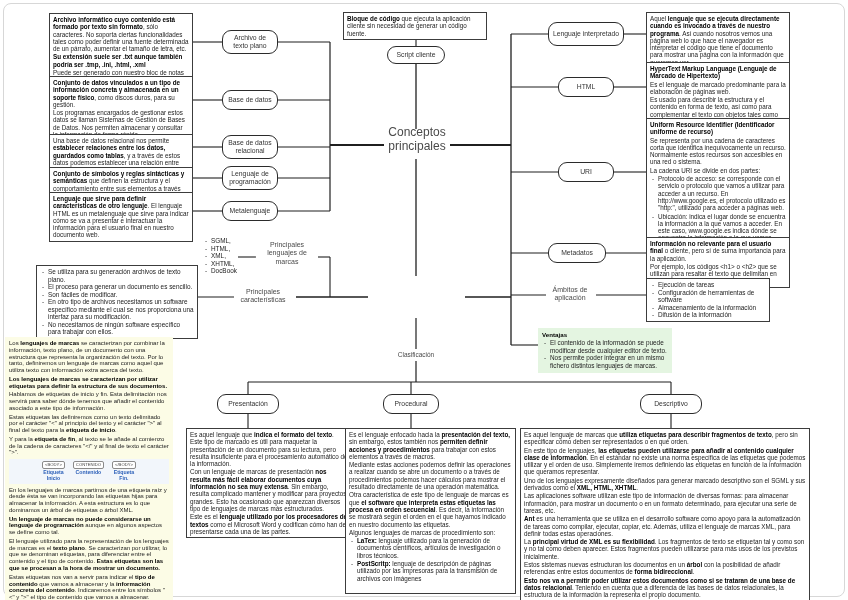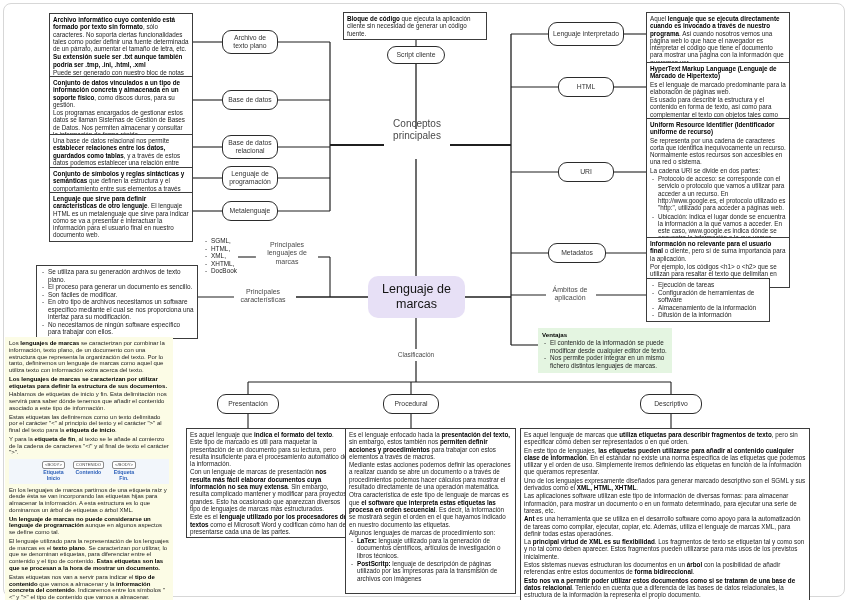--- a/index.html
+++ b/index.html
@@ -112,21 +112,21 @@
   <div class="abs node" style="left:222px;top:90px;width:56px;height:20px;">Base de datos</div>
   <div class="abs node" style="left:222px;top:135px;width:56px;height:24px;">Base de datos relacional</div>
   <div class="abs node" style="left:222px;top:166px;width:56px;height:24px;">Lenguaje de programación</div>
   <div class="abs node" style="left:222px;top:201px;width:56px;height:20px;">Metalenguaje</div>
 
   <div class="abs box" style="left:343px;top:12px;width:144px;min-height:19px;">
       <div class="p"><span class="b">Bloque de código</span><span class="n"> que ejecuta la aplicación cliente sin necesidad de generar un código fuente.</span></div>
     </div>
   <div class="abs node" style="left:387px;top:46px;width:58px;height:18px;">Script cliente</div>
 
-  <div class="abs lbl" style="left:386px;top:118px;width:62px;font-size:10px;">Conceptos
+  <div class="abs lbl" style="left:386px;top:125px;width:62px;font-size:12px;">Conceptos
 principales</div>
 
   <div class="abs node" style="left:548px;top:22px;width:76px;height:24px;">Lenguaje interpretado</div>
   <div class="abs node" style="left:558px;top:77px;width:56px;height:20px;">HTML</div>
   <div class="abs node" style="left:558px;top:162px;width:56px;height:20px;">URI</div>
   <div class="abs node" style="left:548px;top:243px;width:58px;height:20px;">Metadatos</div>
 
   <div class="abs box" style="left:646px;top:12px;width:144px;min-height:46px;">
       <div class="p"><span class="n">Aquel </span><span class="b">lenguaje que se ejecuta directamente cuando es invocado a través de nuestro programa</span><span class="n">. Así cuando nosotros vemos una página web lo que hace el navegador es interpretar el código que tiene el documento para mostrar una página con la información que queremos ver</span></div>
     </div>
@@ -178,21 +178,20 @@
   <div class="abs lbl" style="left:232px;top:288px;width:62px;">Principales
 características</div>
   <div class="abs box list" style="left:36px;top:265px;width:162px;min-height:62px;">
       <div class="li">Se utiliza para su generación archivos de texto plano.</div>
       <div class="li">El proceso para generar un documento es sencillo.</div>
       <div class="li">Son fáciles de modificar.</div>
       <div class="li">En otro tipo de archivos necesitamos un software específico mediante el cual se nos proporciona una interfaz para su modificación.</div>
       <div class="li">No necesitamos de ningún software específico para trabajar con ellos.</div>
     </div>
 
-  <div class="abs center-node" style="left:368px;top:276px;width:97px;height:42px;">Lenguaje de marcas</div>
 
   <div class="abs lbl" style="left:390px;top:351px;width:52px;font-size:6.5px;">Clasificación</div>
   <div class="abs node" style="left:217px;top:394px;width:62px;height:20px;">Presentación</div>
   <div class="abs node" style="left:383px;top:394px;width:56px;height:20px;">Procedural</div>
   <div class="abs node" style="left:640px;top:394px;width:62px;height:20px;">Descriptivo</div>
 
   <div class="abs box" style="left:186px;top:428px;width:166px;min-height:100px;">
       <div class="p"><span class="n">Es aquel lenguaje que </span><span class="b">indica el formato del texto</span><span class="n">. Este tipo de marcado es útil para maquetar la presentación de un documento para su lectura, pero resulta insuficiente para el procesamiento automático de la información.</span></div>
       <div class="p"><span class="n">Con un lenguaje de marcas de presentación </span><span class="b">nos resulta más fácil elaborar documentos cuya información no sea muy extensa</span><span class="n">. Sin embargo, resulta complicado mantener y modificar para proyectos grandes. Esto ha ocasionado que aparezcan diversos tipo de lenguajes de marcas más estructurados.</span></div>
       <div class="p"><span class="n">Este es el </span><span class="b">lenguaje utilizado por los procesadores de textos</span><span class="n"> como el Microsoft Word y codifican cómo han de presentarse cada una de las partes.</span></div>

